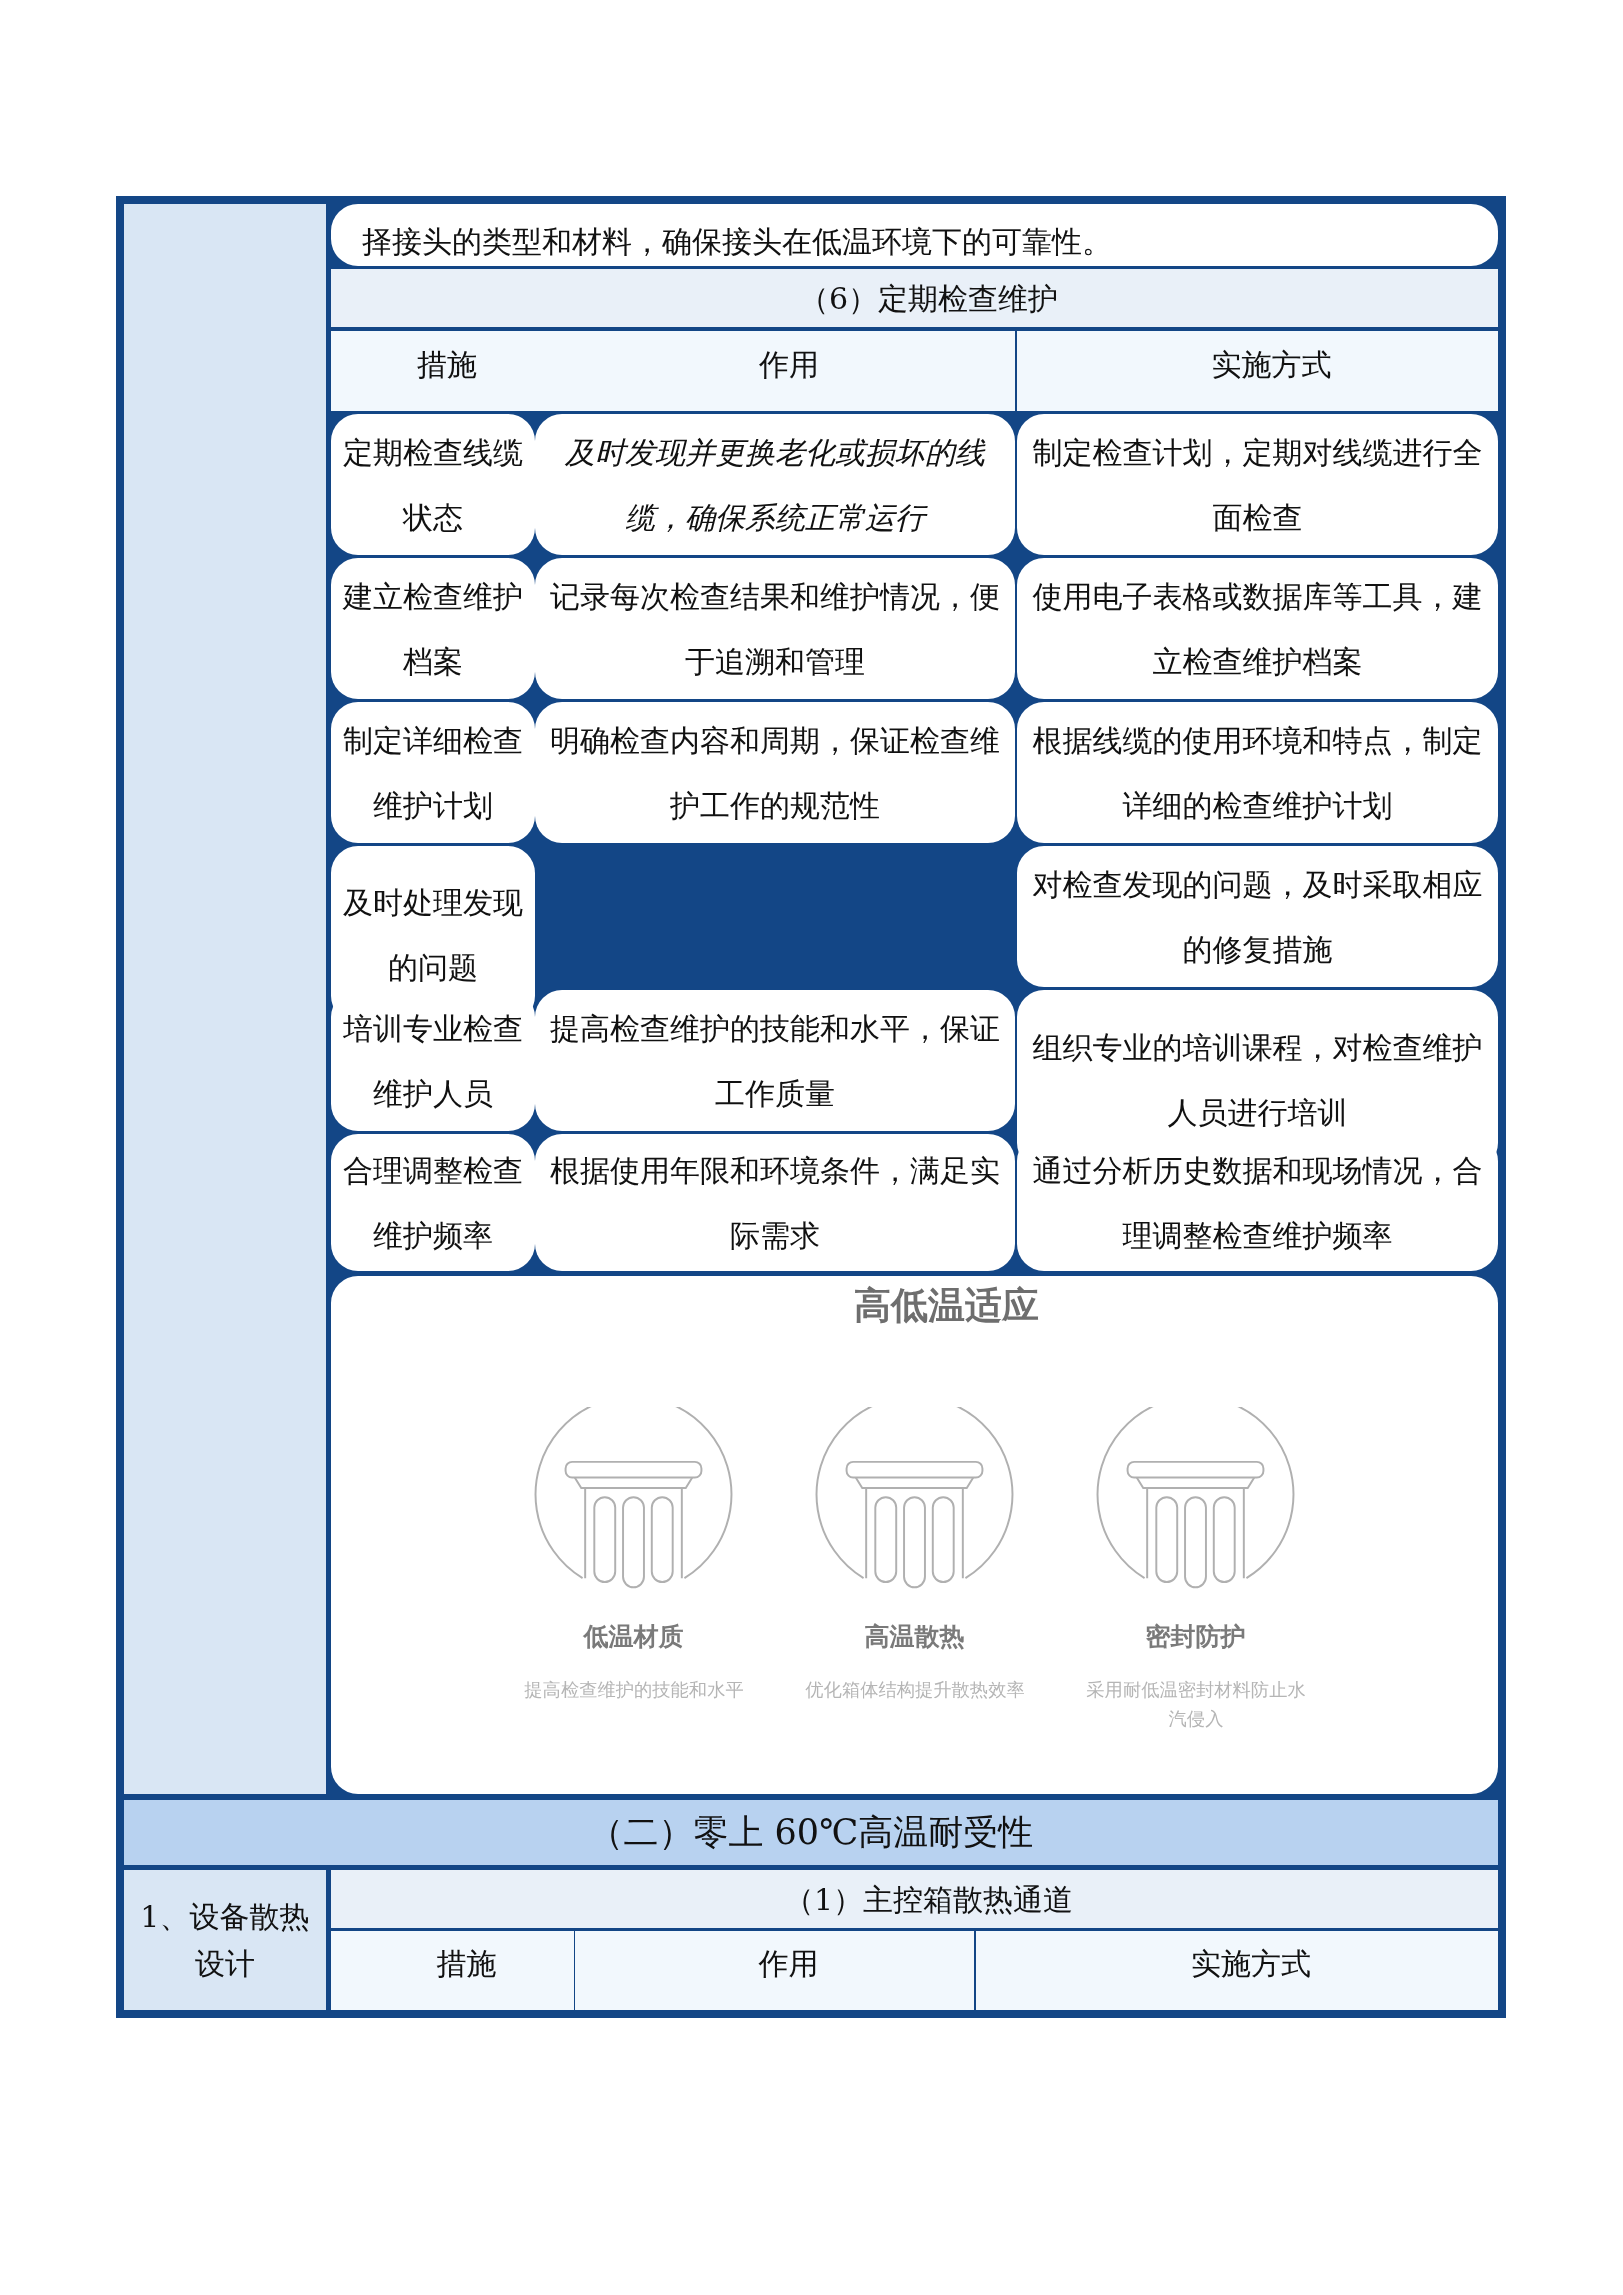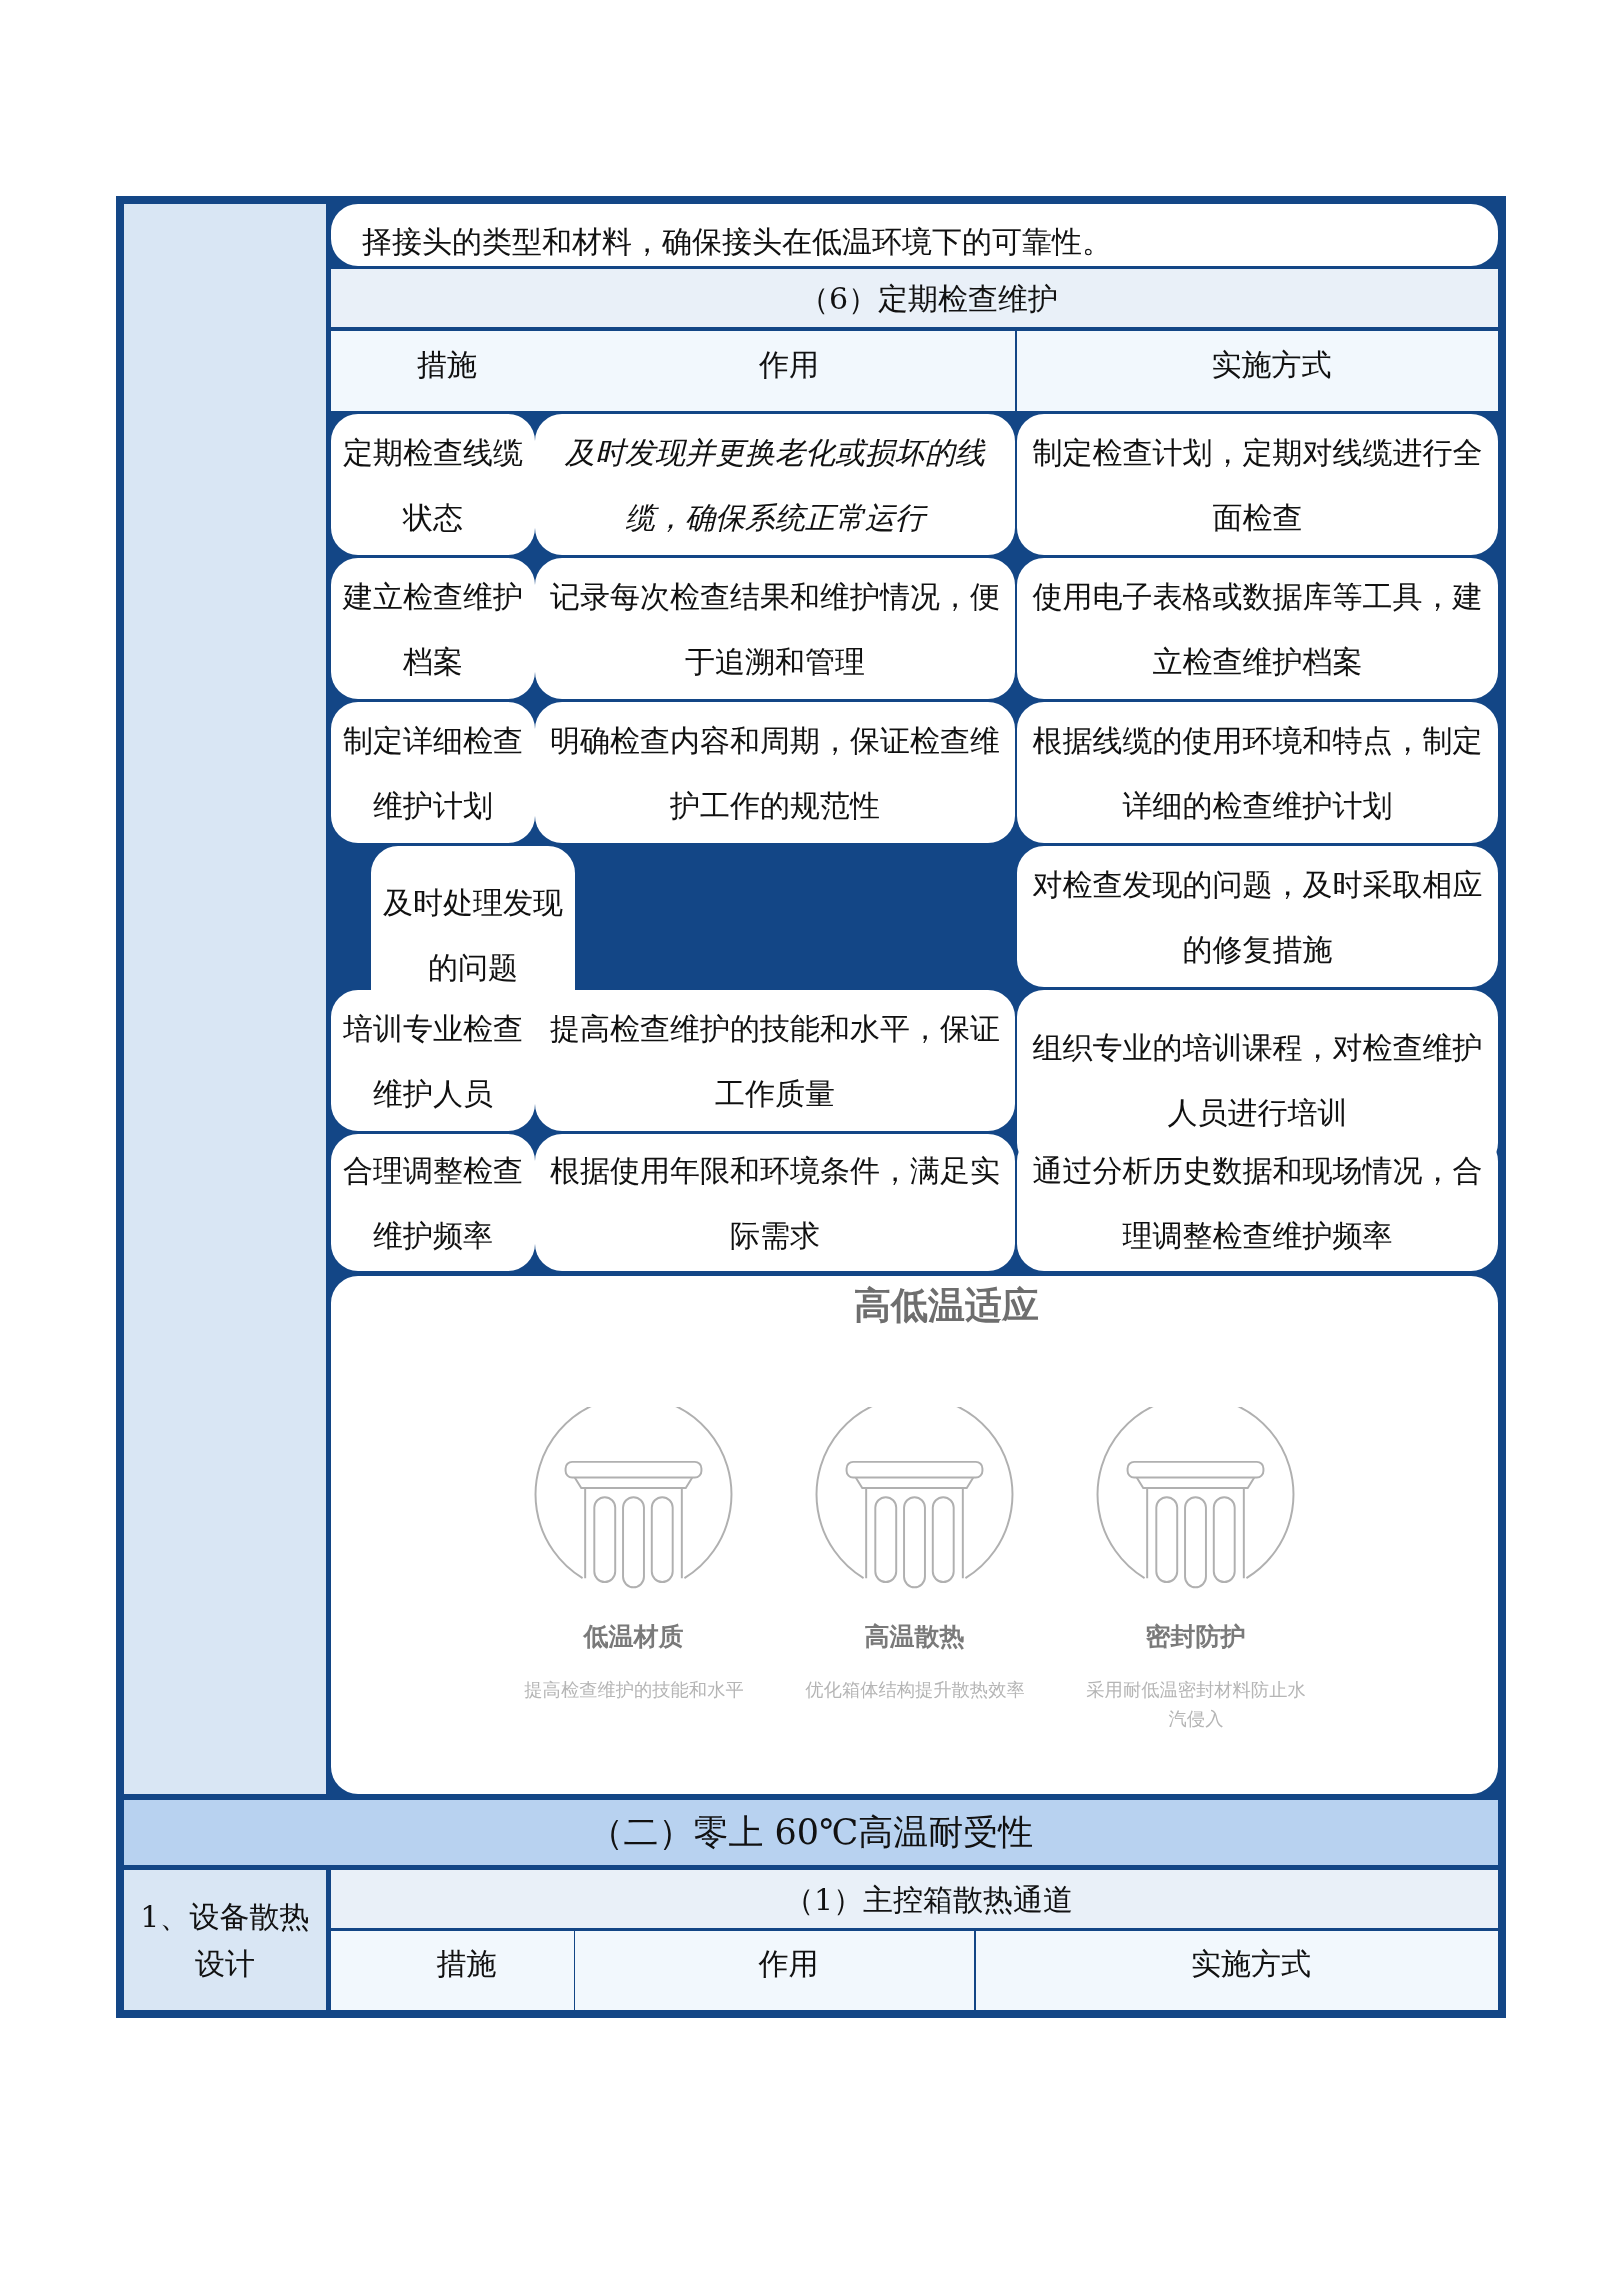--- a/index.html
+++ b/index.html
@@ -68,21 +68,21 @@
   <div class="cell white t48 wrap" style="left:215px; top:506px; width:204px; height:141px;">
       <span>制定详细检查维护计划</span>
     </div>
   <div class="cell white t48 wrap" style="left:419px; top:506px; width:480px; height:141px;">
       <span>明确检查内容和周期，保证检查维护工作的规范性</span>
     </div>
   <div class="cell white t48 wrap" style="left:901px; top:506px; width:481px; height:141px;">
       <span>根据线缆的使用环境和特点，制定详细的检查维护计划</span>
     </div>
 
-  <div class="cell white t48 wrap" style="left:215px; top:650px; width:204px; height:177px;margin-left:40px;">
+  <div class="cell white t48 wrap" style="left:215px; top:650px; width:204px; height:177px;">
       <span>及时处理发现的问题</span>
     </div>
   <div class="cell white t48 wrap" style="left:901px; top:650px; width:481px; height:141px;">
       <span>对检查发现的问题，及时采取相应的修复措施</span>
     </div>
 
   <div class="cell white t48 wrap" style="left:215px; top:794px; width:204px; height:141px;">
       <span>培训专业检查维护人员</span>
     </div>
   <div class="cell white t48 wrap" style="left:419px; top:794px; width:480px; height:141px;">

